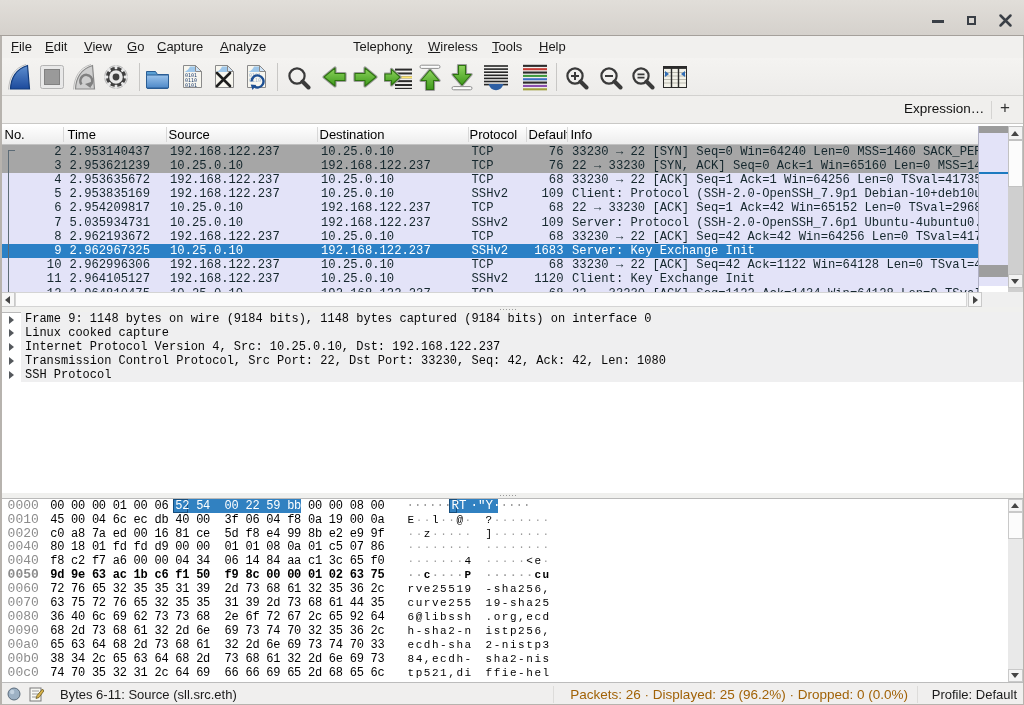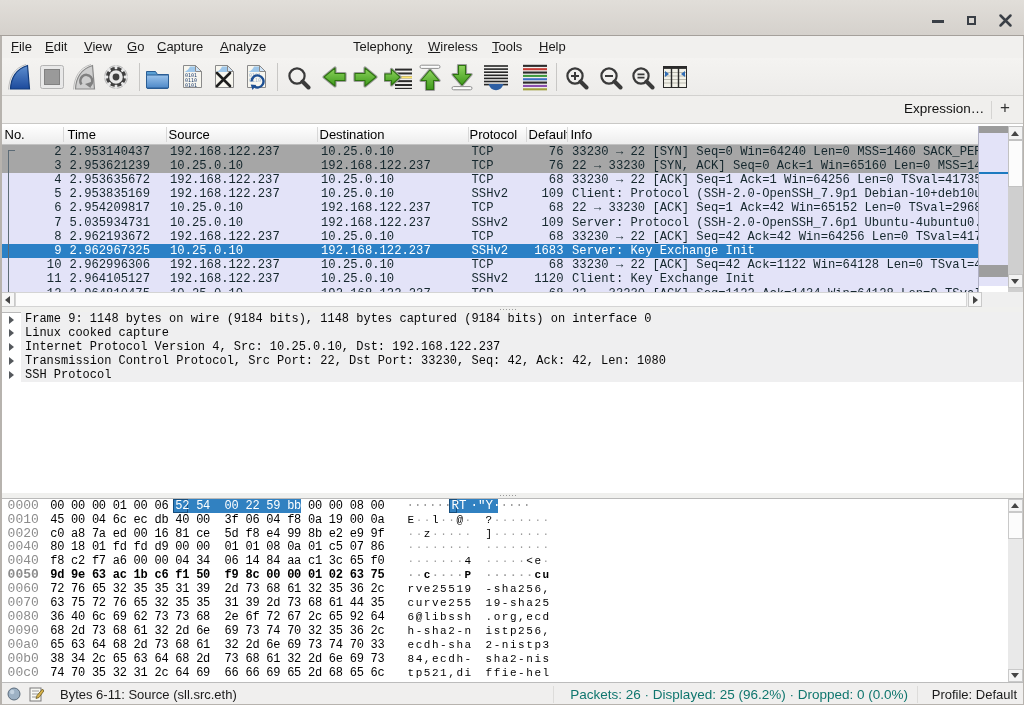--- a/index.html
+++ b/index.html
@@ -499,15 +499,15 @@
       <circle cx="7" cy="7" r="6" fill="#9db1c4" stroke="#5a6b7c"></circle>
       <circle cx="5.2" cy="5" r="2.2" fill="#c3d2e0"></circle>
     </svg>
  <svg style="position:absolute;left:29px;top:3px" width="15" height="16" viewBox="0 0 15 16">
       <rect x="1" y="2" width="11" height="13" fill="#f8f8f4" stroke="#7a7a7a"></rect>
       <path d="M3 5 h7 M3 8 h7 M3 11 h4" stroke="#9a9a9a"></path>
       <path d="M13.5 3 L8 9.5 l-1 3 3-1 L14.8 5 Z" fill="#d8b24a" stroke="#6b5a1e" stroke-width="0.8"></path>
     </svg>
  <div style="position:absolute;left:60px;top:4px;font-size:13px;color:#1b1b1b">Bytes 6-11: Source (sll.src.eth)</div>
  <div style="position:absolute;left:553px;top:3px;width:1px;height:17px;background:#dddcda"></div>
- <div style="position:absolute;right:116px;top:3.5px;font-size:13.5px;color:#0f766e">Packets: 26 · Displayed: 25 (96.2%) · Dropped: 0 (0.0%)</div>
+ <div style="position:absolute;right:116px;top:3.5px;font-size:13.5px;color:#a16207">Packets: 26 · Displayed: 25 (96.2%) · Dropped: 0 (0.0%)</div>
  <div style="position:absolute;left:917px;top:3px;width:1px;height:17px;background:#dddcda"></div>
  <div style="position:absolute;right:7px;top:4px;font-size:13px;color:#1b1b1b">Profile: Default</div>
 </div>
 </body></html>

